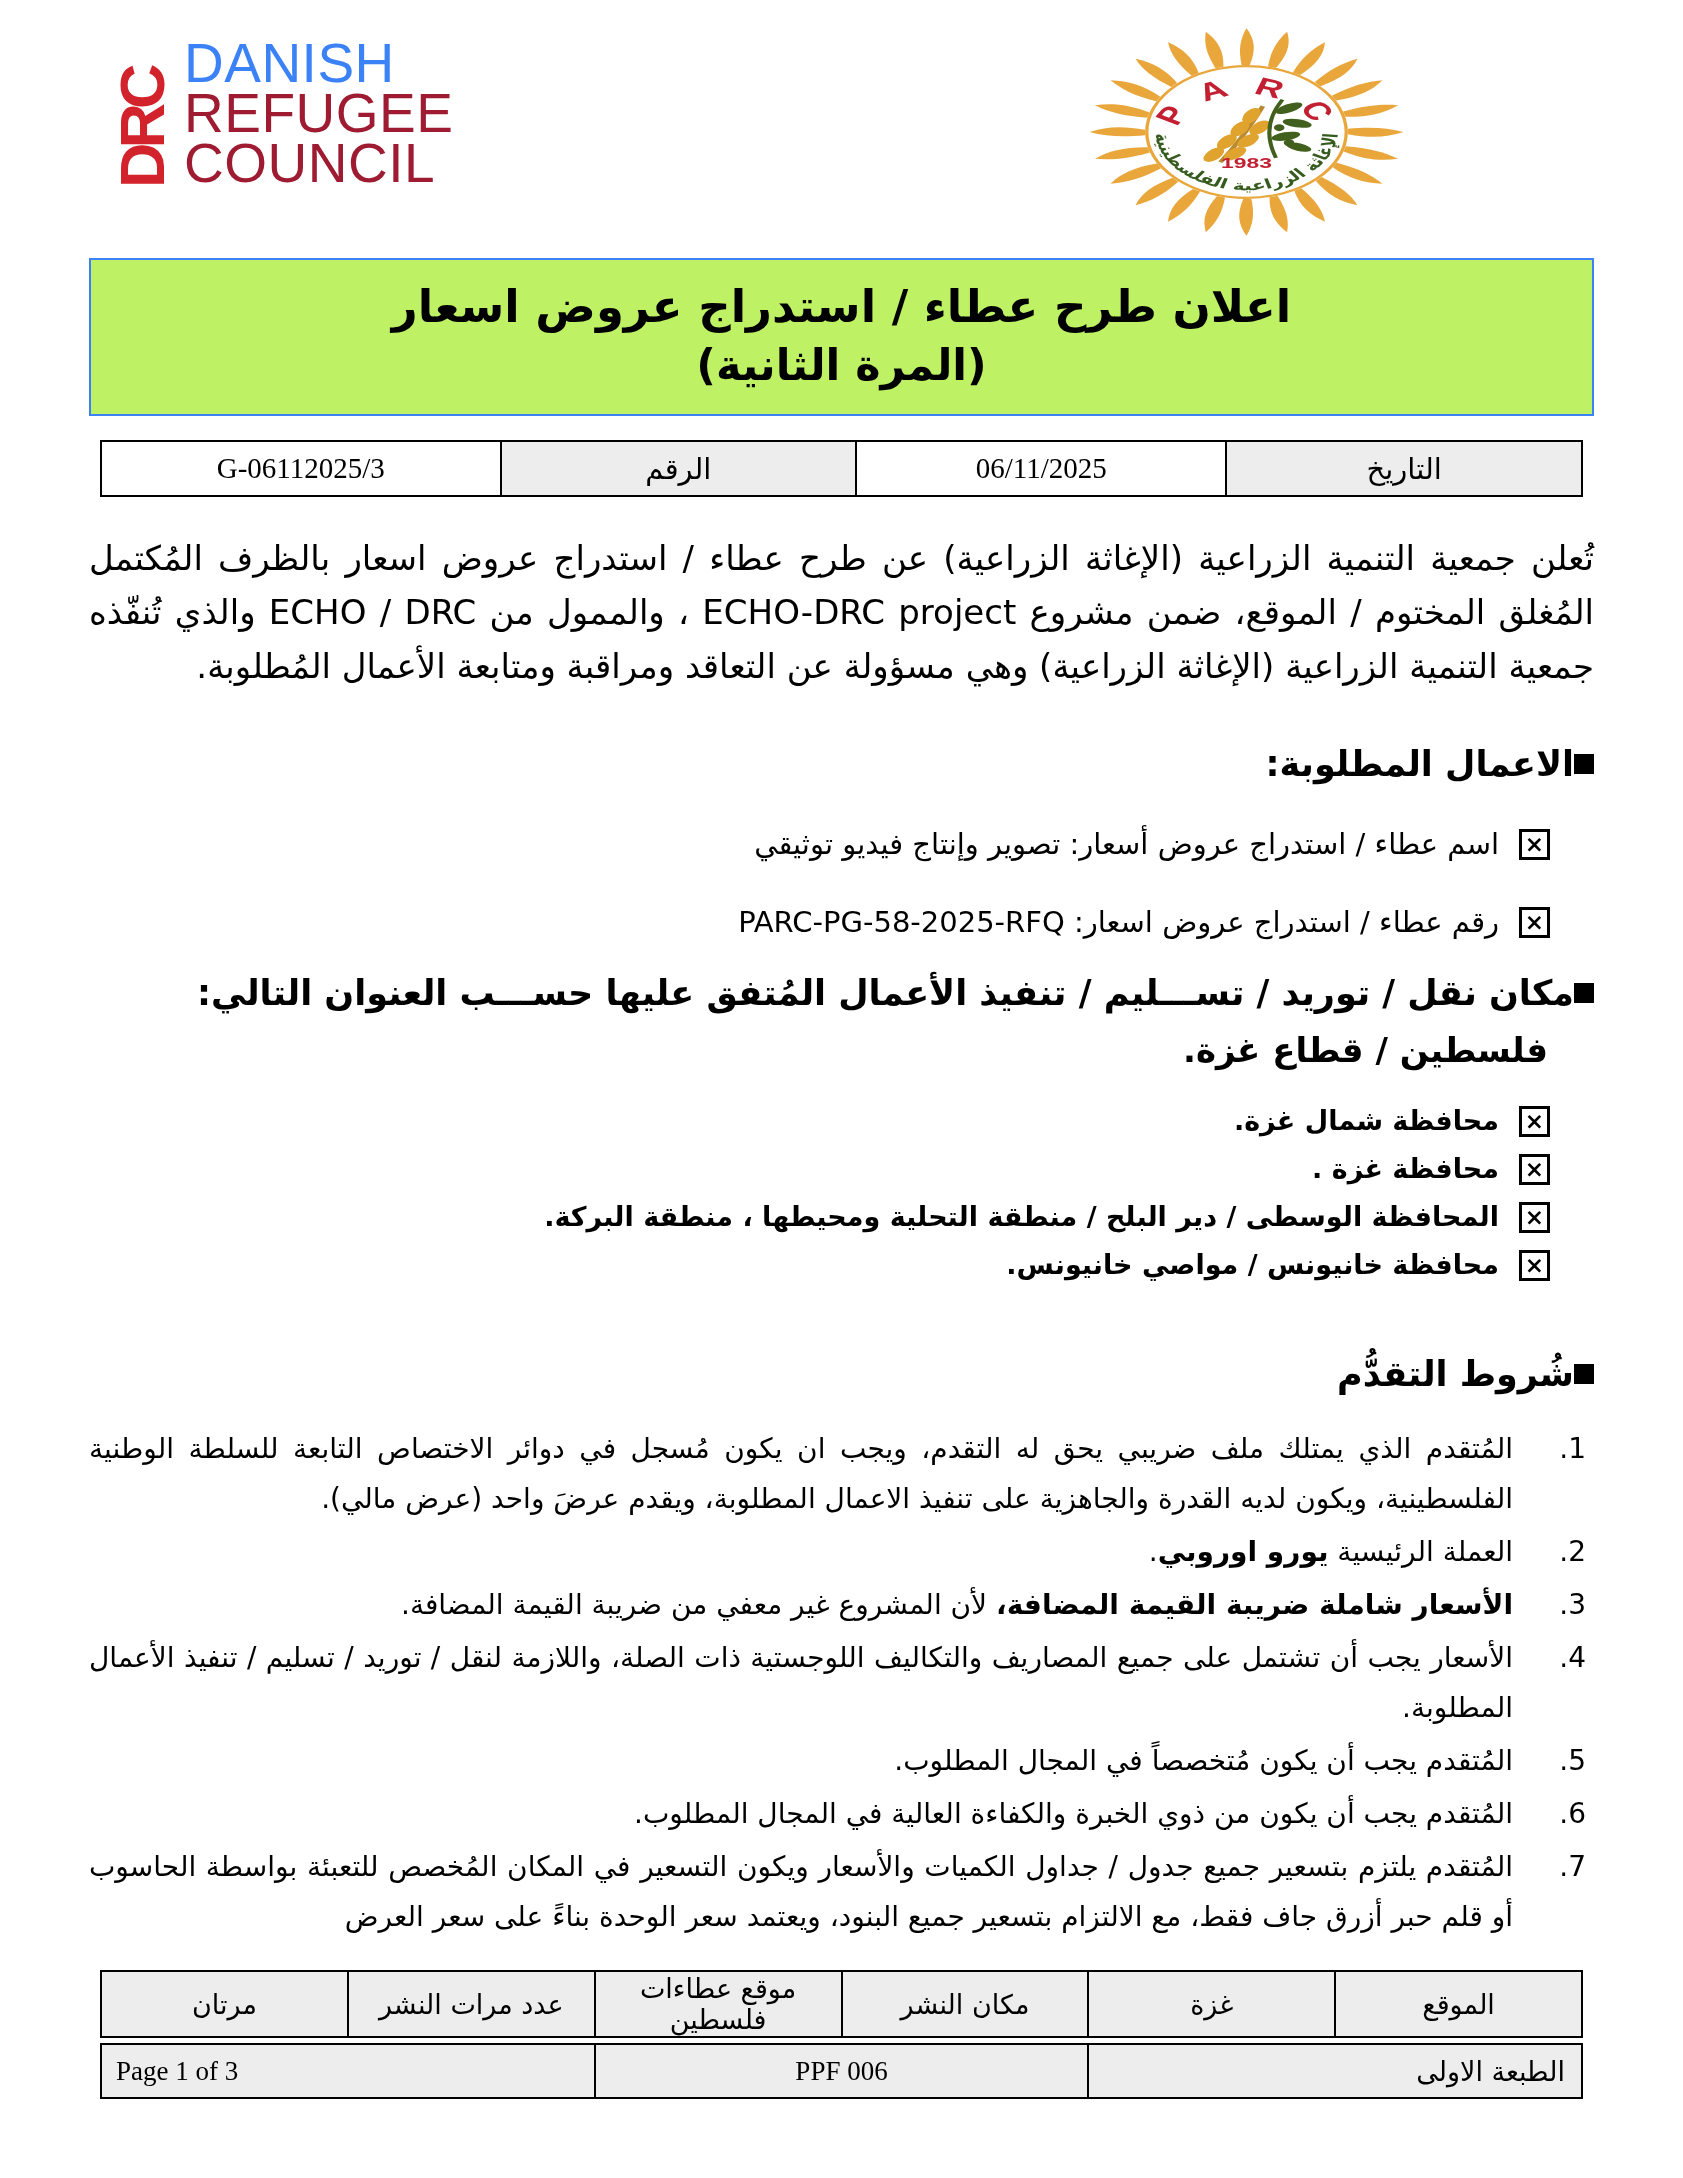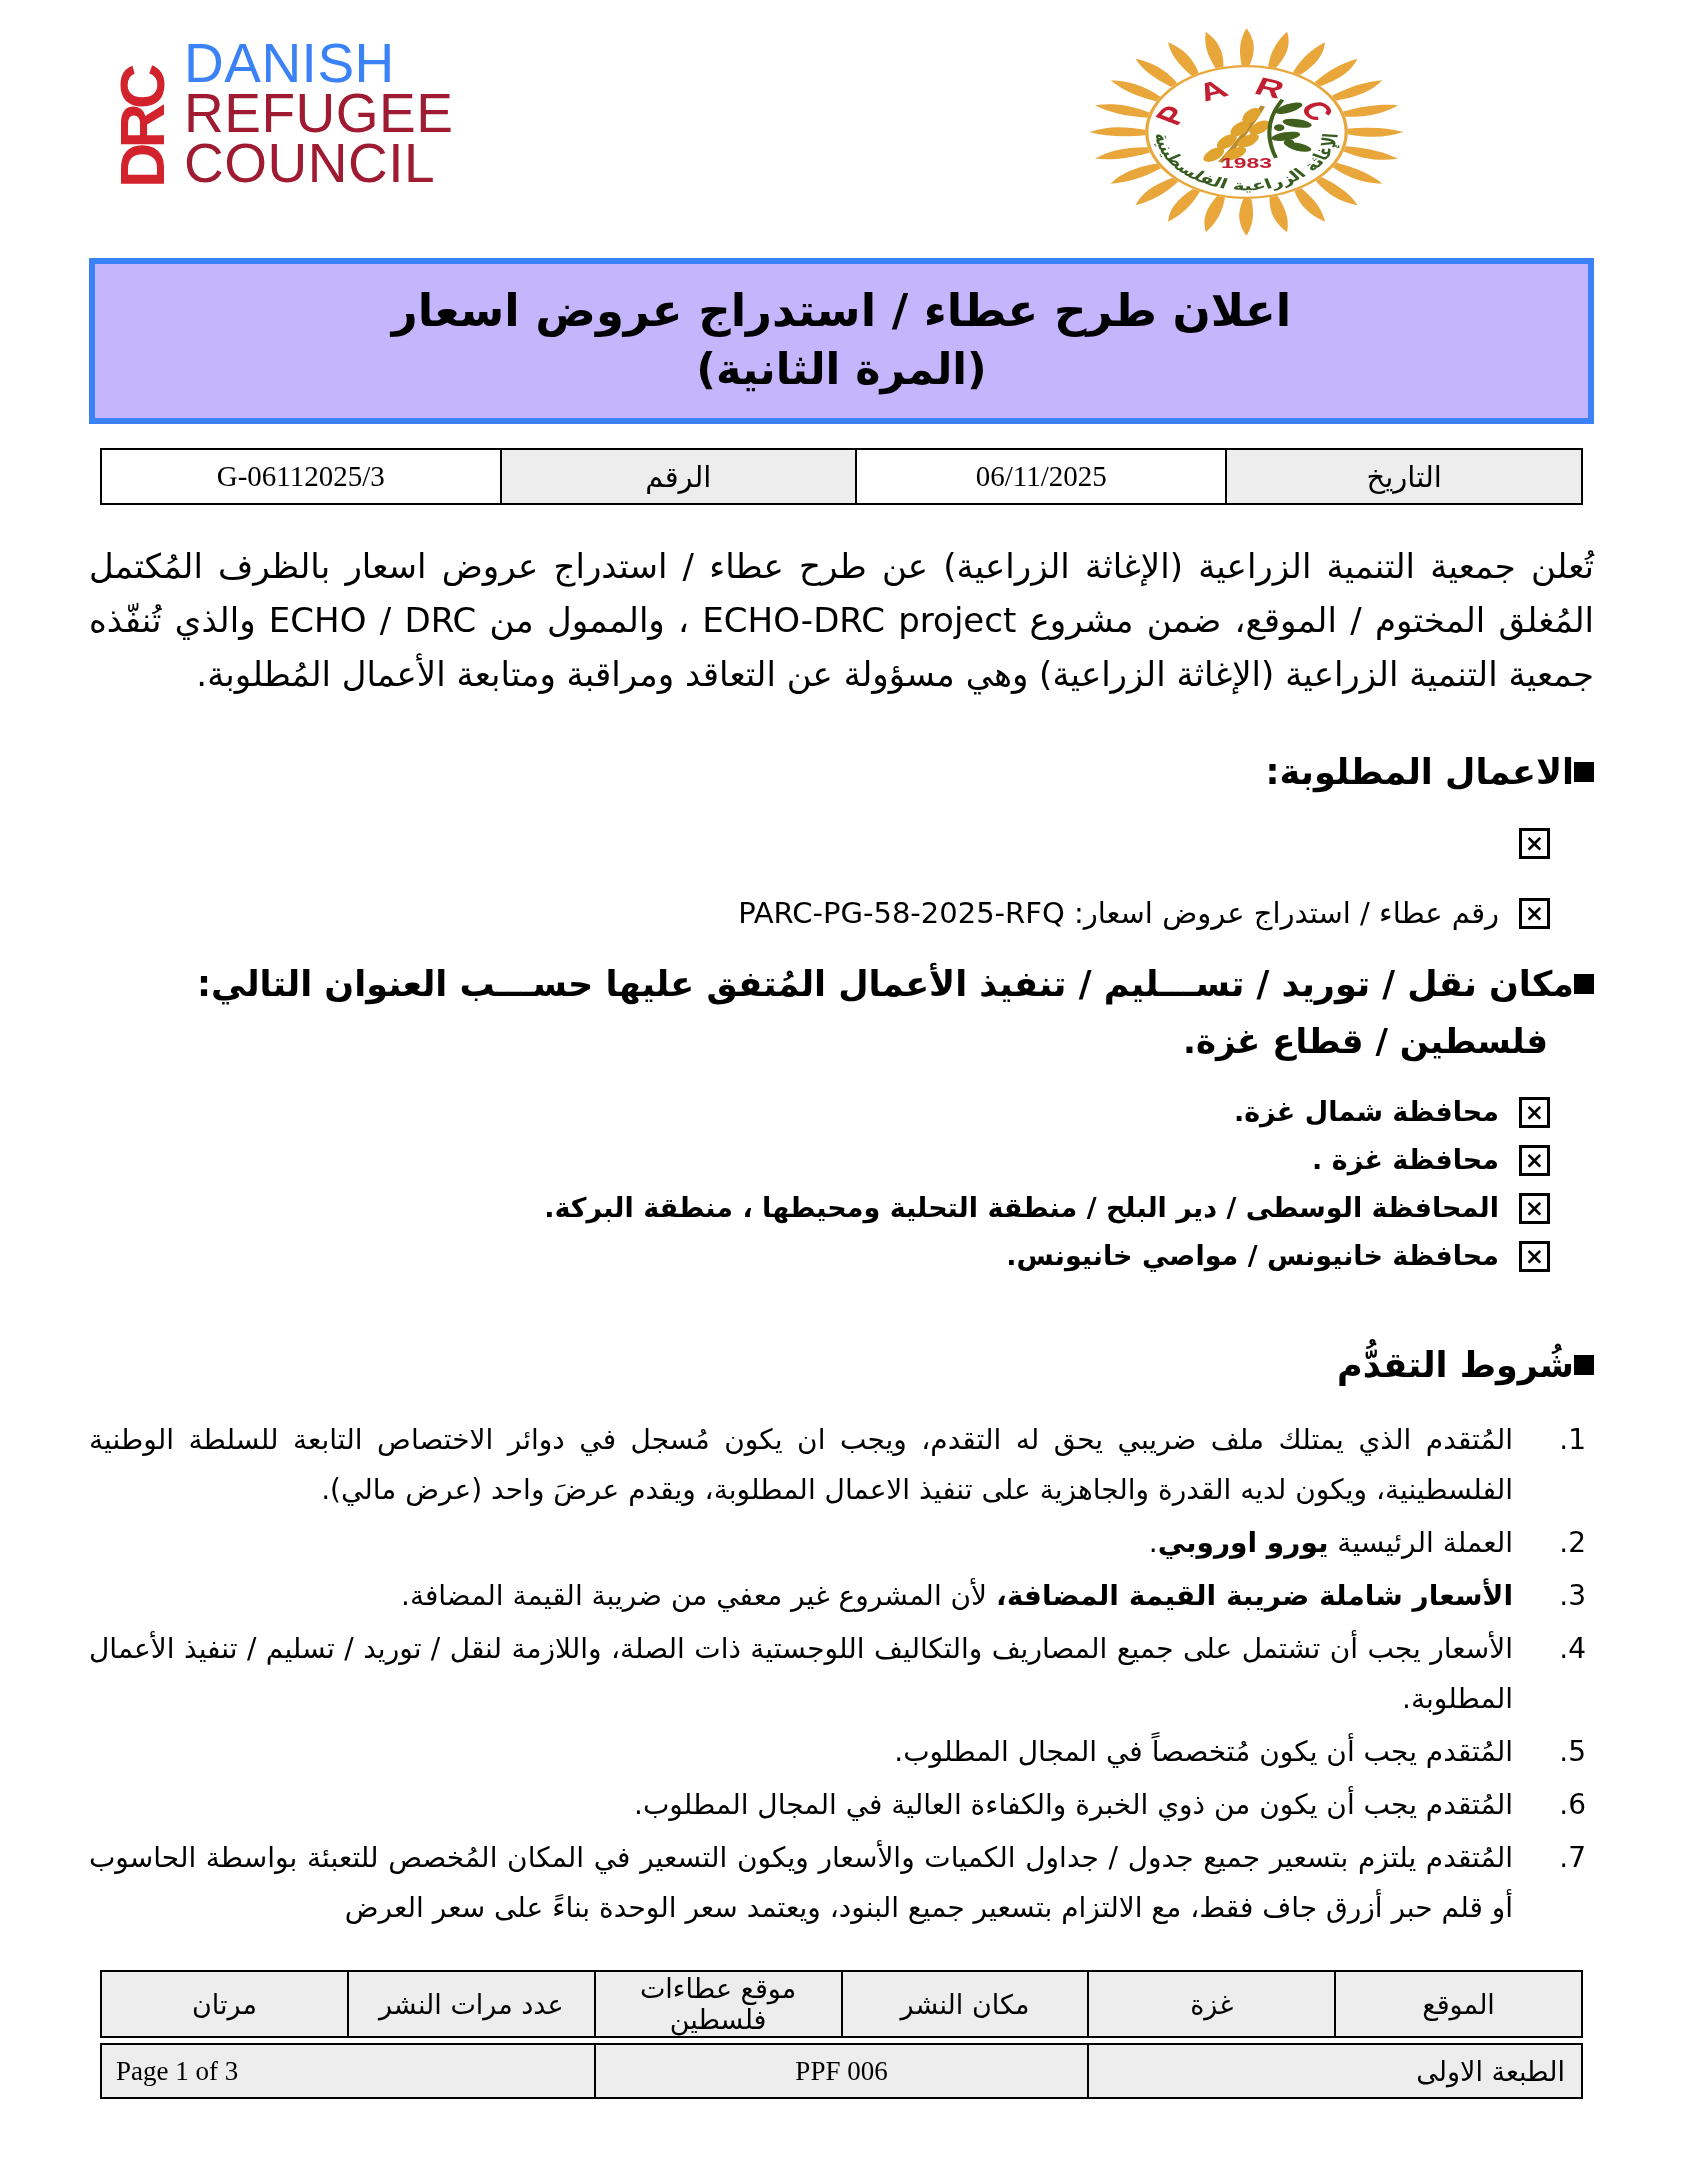--- a/index.html
+++ b/index.html
@@ -15,21 +15,21 @@
   .drc-vert{font-family:"Liberation Sans",sans-serif;font-weight:bold;font-size:63px;
             color:#D2232C;writing-mode:vertical-rl;transform:rotate(180deg);
             letter-spacing:-6px;line-height:1;height:150px;}
   .drc-words{margin-left:10px;font-family:"Liberation Sans",sans-serif;font-size:55px;
              line-height:50px;letter-spacing:0.5px;font-weight:500;}
   .drc-words .gray{color:#3b82f6;}
   .drc-words .red{color:#9E1B32;}
   .parc-wrap{margin:2px 184px 0 0;}
 
   
-  .title-block{margin-top:10px;border:6px solid #3b82f6;background:#c4b5fd;
+  .title-block{margin-top:10px;border:2px solid #3b82f6;background:#bef264;
                text-align:center;padding:16px 10px 20px;font-weight:bold;}
   .title-line1{font-size:45px;line-height:61px;}
   .title-line2{font-size:43px;line-height:57px;}
 
   
   table{border-collapse:collapse;}
   .meta-table{direction:rtl;width:calc(100% - 22px);margin:24px 11px 0;table-layout:fixed;}
   .meta-table td{border:2px solid #000;height:51px;text-align:center;
                  font-size:29px;font-weight:normal;}
   .meta-table td.hdr{background:#EDEDED;}
@@ -173,20 +173,21 @@
   <section>
     <div class="sect-head works-head">
       <span class="sq"></span>
       <span class="h-text">الاعمال المطلوبة:</span>
     </div>
     <div class="works-list">
       <div class="chk-item">
         <span class="cbx">
             <span>×</span>
           </span>
+        <span>اسم عطاء / استدراج عروض أسعار: تصوير وإنتاج فيديو توثيقي</span>
       </div>
       <div class="chk-item">
         <span class="cbx">
             <span>×</span>
           </span>
         <span>رقم عطاء / استدراج عروض اسعار: PARC-PG-58-2025-RFQ</span>
       </div>
     </div>
   </section>
 

